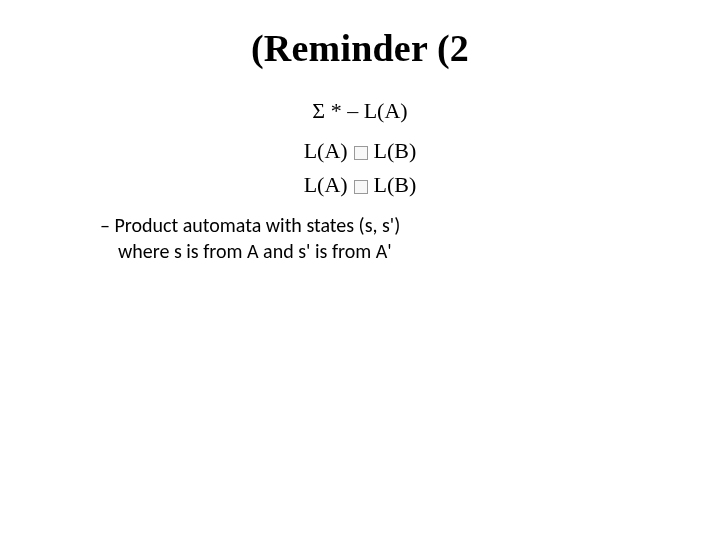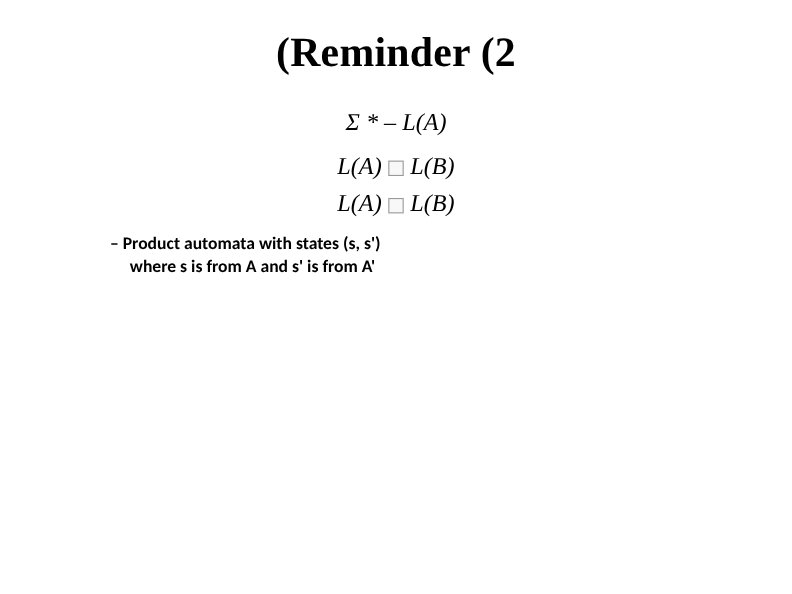--- a/index.html
+++ b/index.html
@@ -1,24 +1,24 @@
 <!DOCTYPE html>
 <html><head>
 <meta charset="utf-8">
 <style>
   * { margin: 0; padding: 0; box-sizing: border-box; }
   html, body { width: 720px; height: 540px; background: #fff; font-family: Calibri, Arial, sans-serif; color: #000; }
   .slide { width: 720px; height: 540px; padding: 20px 30px 20px 30px; position: relative; }
   .title { font-family: "Times New Roman", Times, serif; font-size: 38px; text-align: center; margin-top: 6px; margin-bottom: 28px; letter-spacing: 0.2px; }
   ul.top { list-style: disc; padding-left: 44px; font-size: 23px; line-height: 1.3; }
   ul.top > li { margin-bottom: 2px; }
-  .formula-block { text-align: center; font-family: "Times New Roman", Times, serif; font-style: italic; font-size: 22px; margin: 10px 0 14px 0; }
+  .formula-block { text-align: center; font-family: "Times New Roman", Times, serif; font-size: 22px; margin: 10px 0 14px 0; }
   .formula-block .line { display: block; margin: 8px 0; }
   .op { display: inline-block; width: 14px; height: 14px; border: 1px solid #999; background: #f8f8f8; vertical-align: -2px; margin: 0 6px; }
-  ul.sub { list-style: none; padding-left: 70px; font-size: 16px; margin-top: 6px; line-height: 1.3; font-weight: bold; }
+  ul.sub { list-style: none; padding-left: 70px; font-size: 20px; margin-top: 6px; line-height: 1.3; }
   ul.sub > li::before { content: "– "; }
   ul.sub > li .cont { display: block; padding-left: 18px; }
 </style>
 </head>
 <body>
 
 <div class="slide">
 
   <h1 class="title">(Reminder (2</h1>
 

